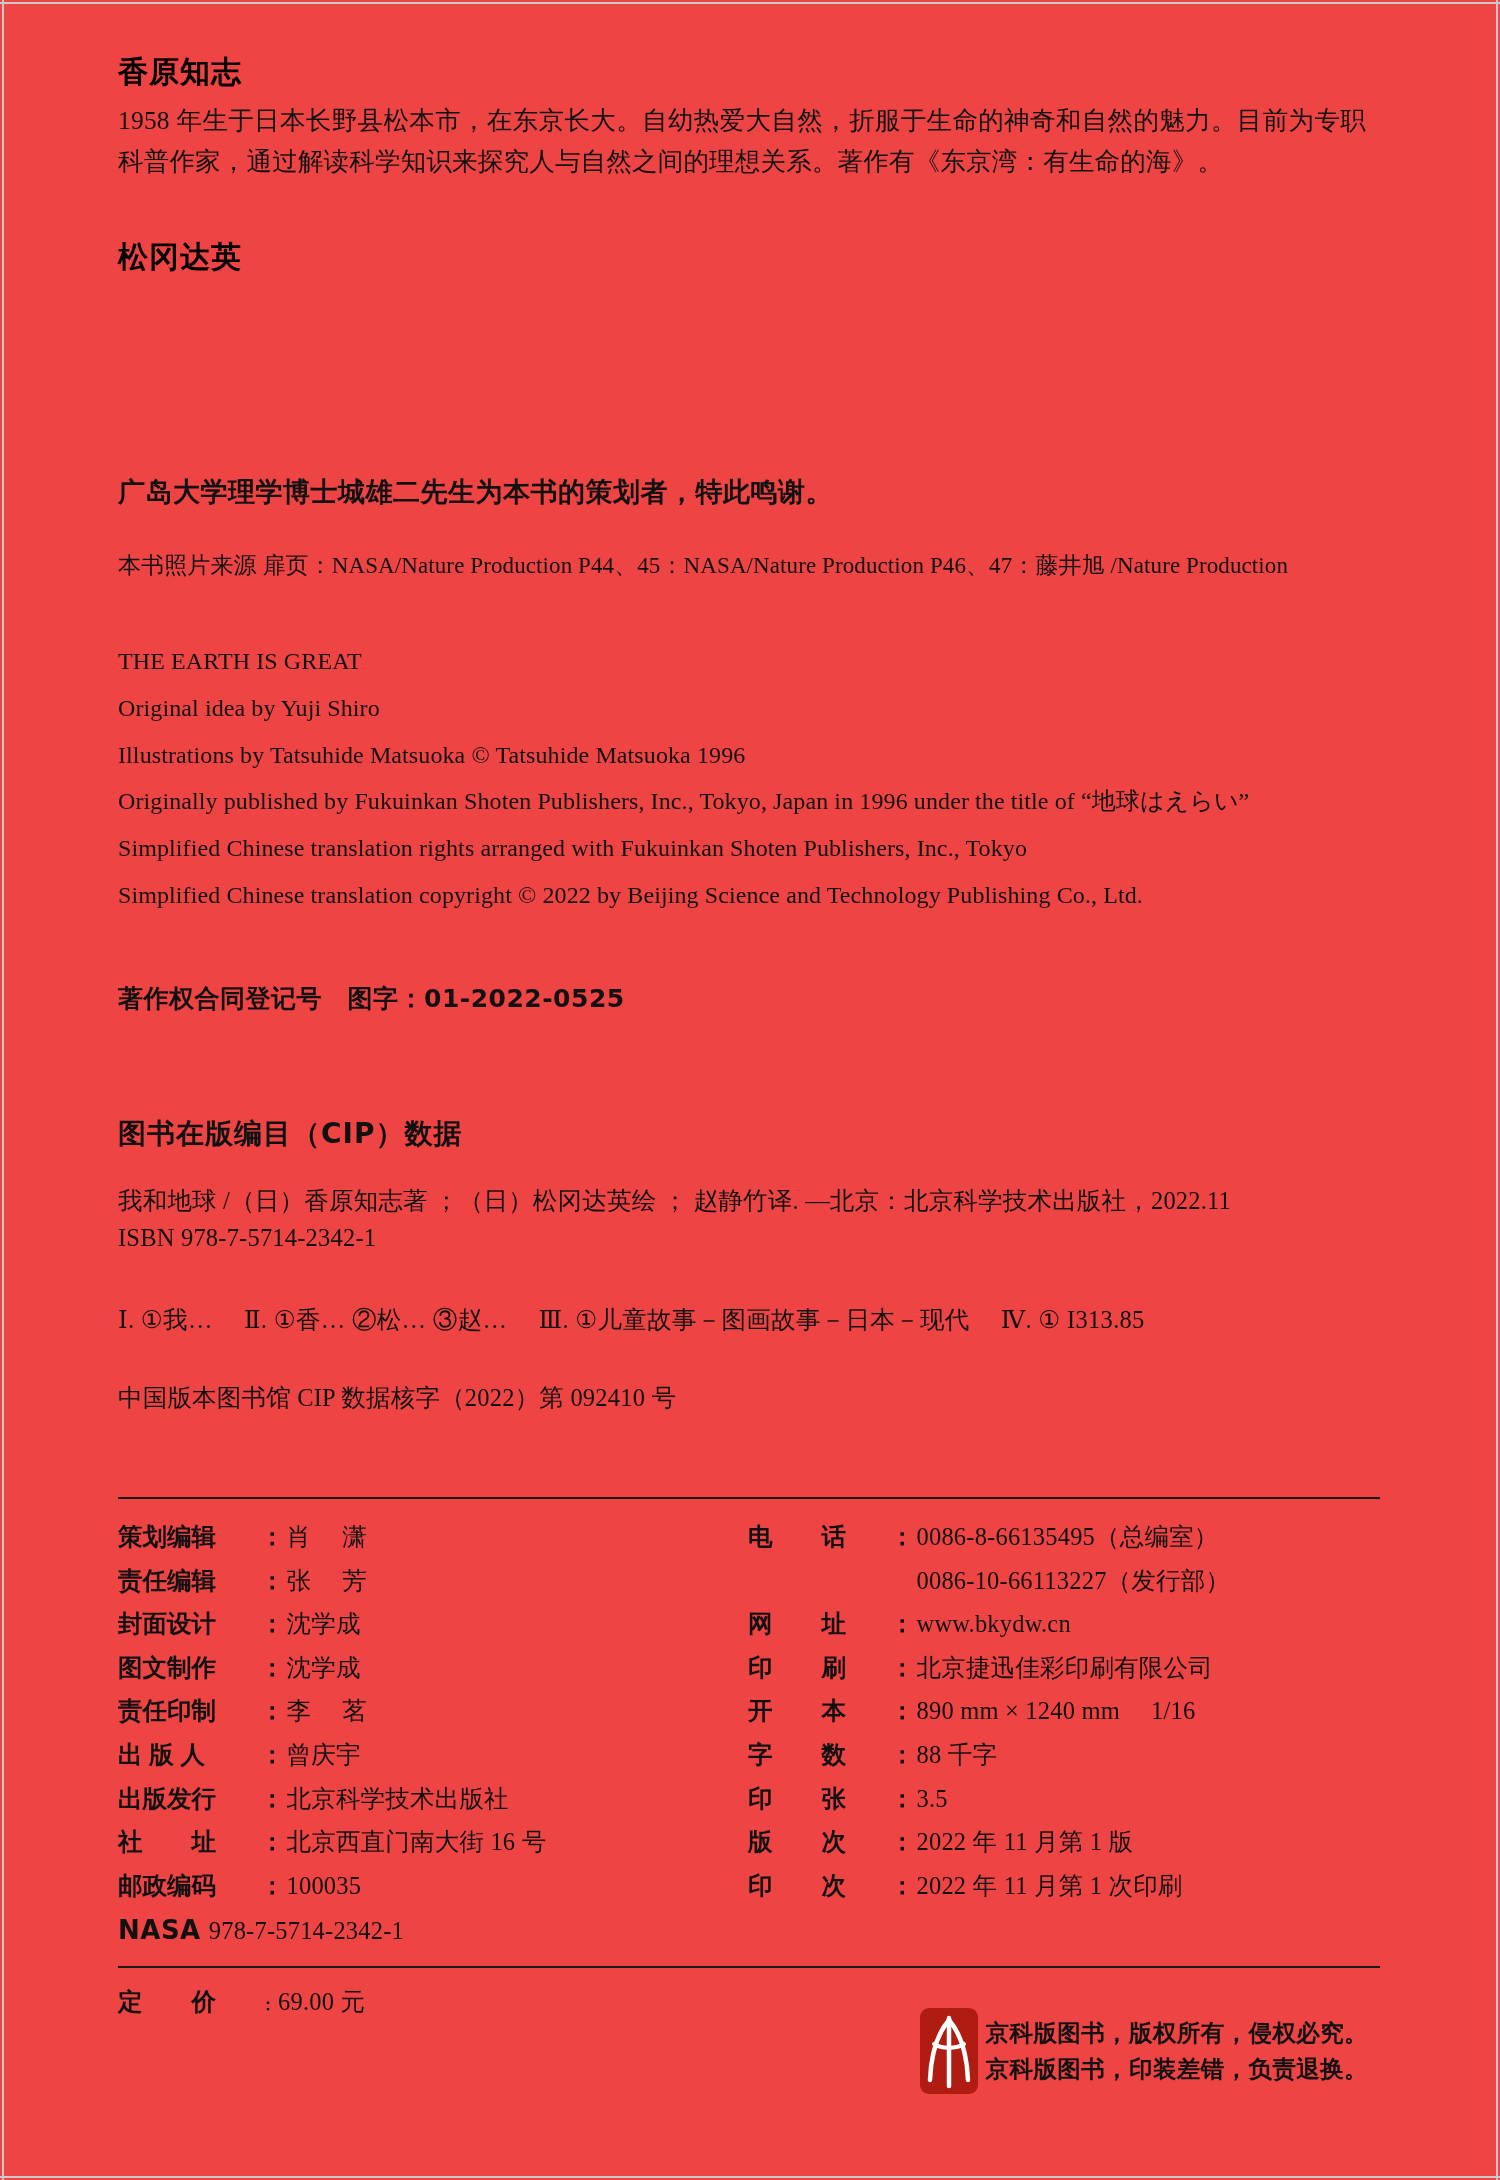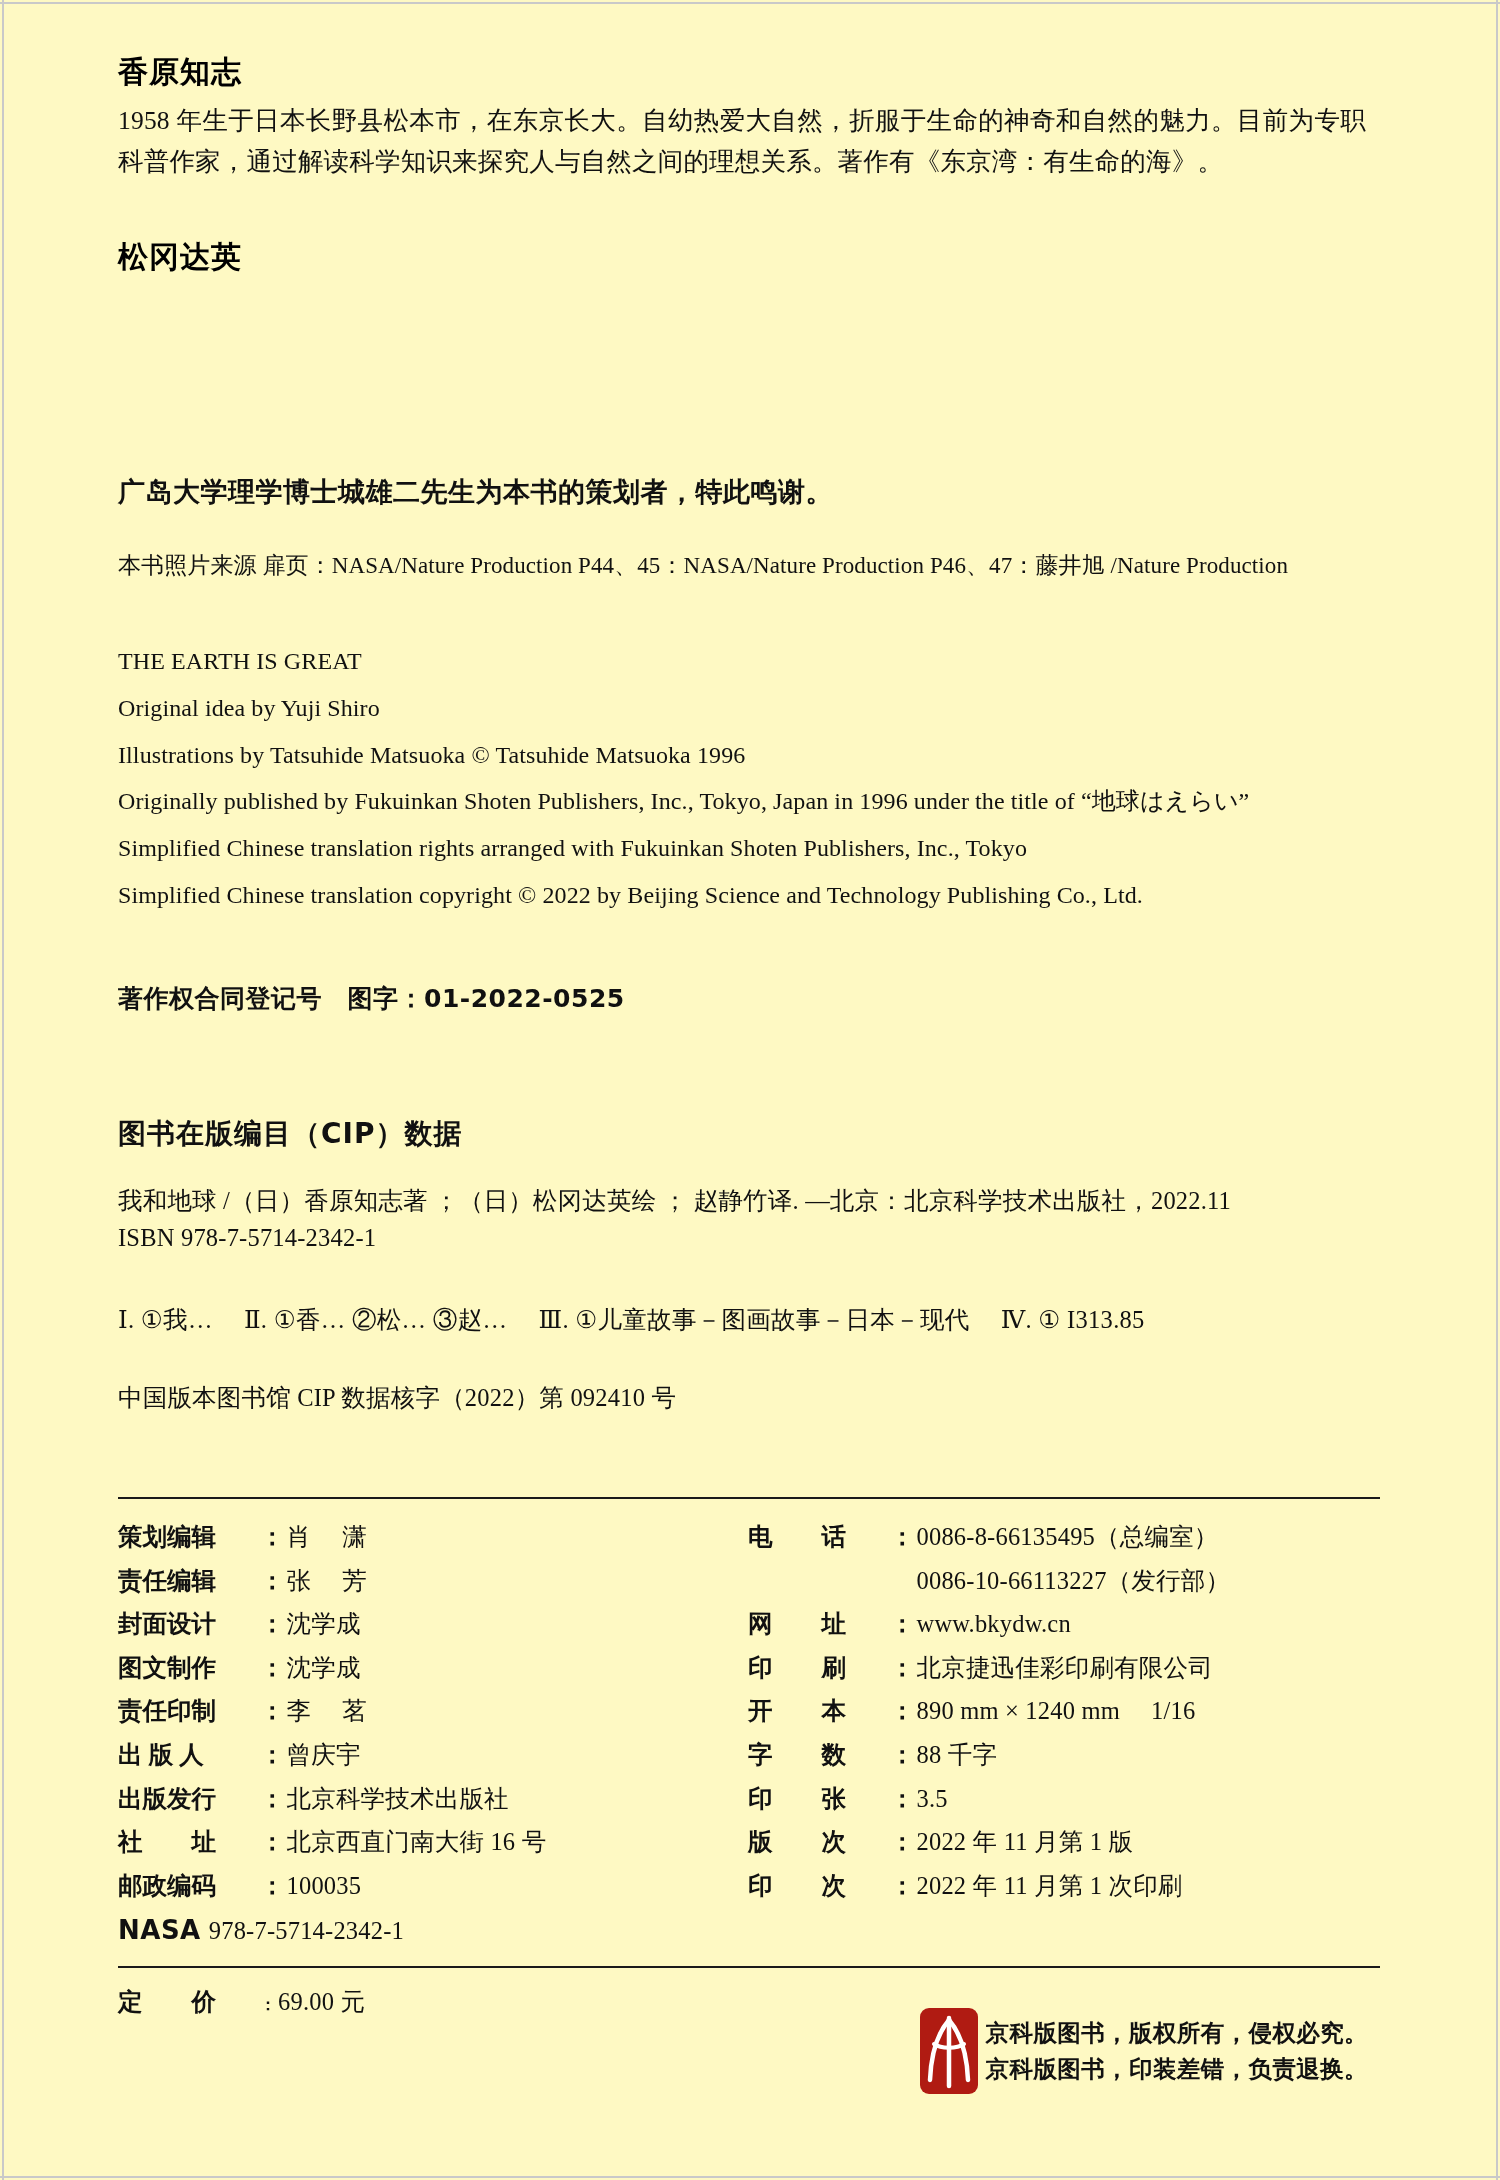--- a/index.html
+++ b/index.html
@@ -8,21 +8,21 @@
     background: #ffffff;
   }
   body {
     font-family: "Liberation Serif", "DejaVu Serif", serif;
     color: #111111;
   }
   #page {
     position: relative;
     width: 1500px;
     height: 2180px;
-    background: #fef9c3;
+    background: #ef4444;
     box-sizing: border-box;
     overflow: hidden;
   }
   
   .scan-edge-left,
   .scan-edge-right,
   .scan-edge-top,
   .scan-edge-bottom {
     position: absolute;
     background: #c9c9c9;
@@ -119,21 +119,21 @@
   .imprint-col.left  { width: 630px; }
   .imprint-col.right { width: 632px; }
   .irow {
     display: flex;
     align-items: baseline;
     font-size: 24.5px;
     line-height: 1.78;
     white-space: nowrap;
   }
   .ilabel {
-    font-family: Liberation Serif, serif;
+    font-family: Liberation Sans, sans-serif;
     font-weight: bold;
     font-size: 24.5px;
     width: 142px;
     display: inline-flex;
     justify-content: space-between;
     letter-spacing: 0;
   }
   .icolon {
     font-family: "DejaVu Sans", "Liberation Sans", sans-serif;
     font-weight: bold;

